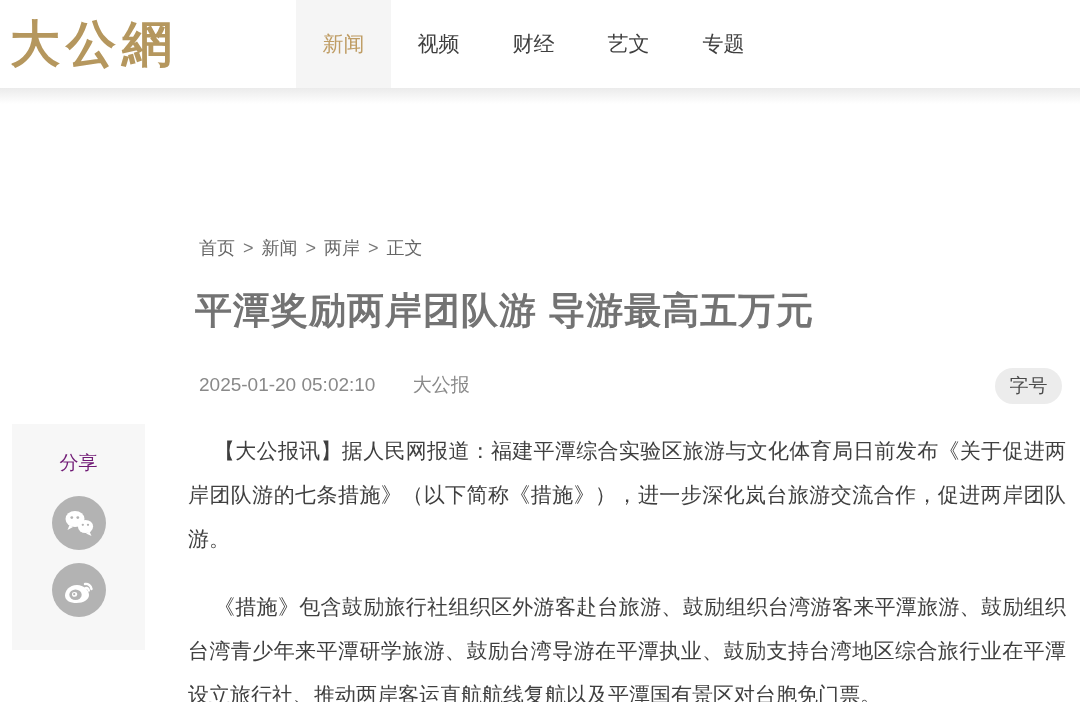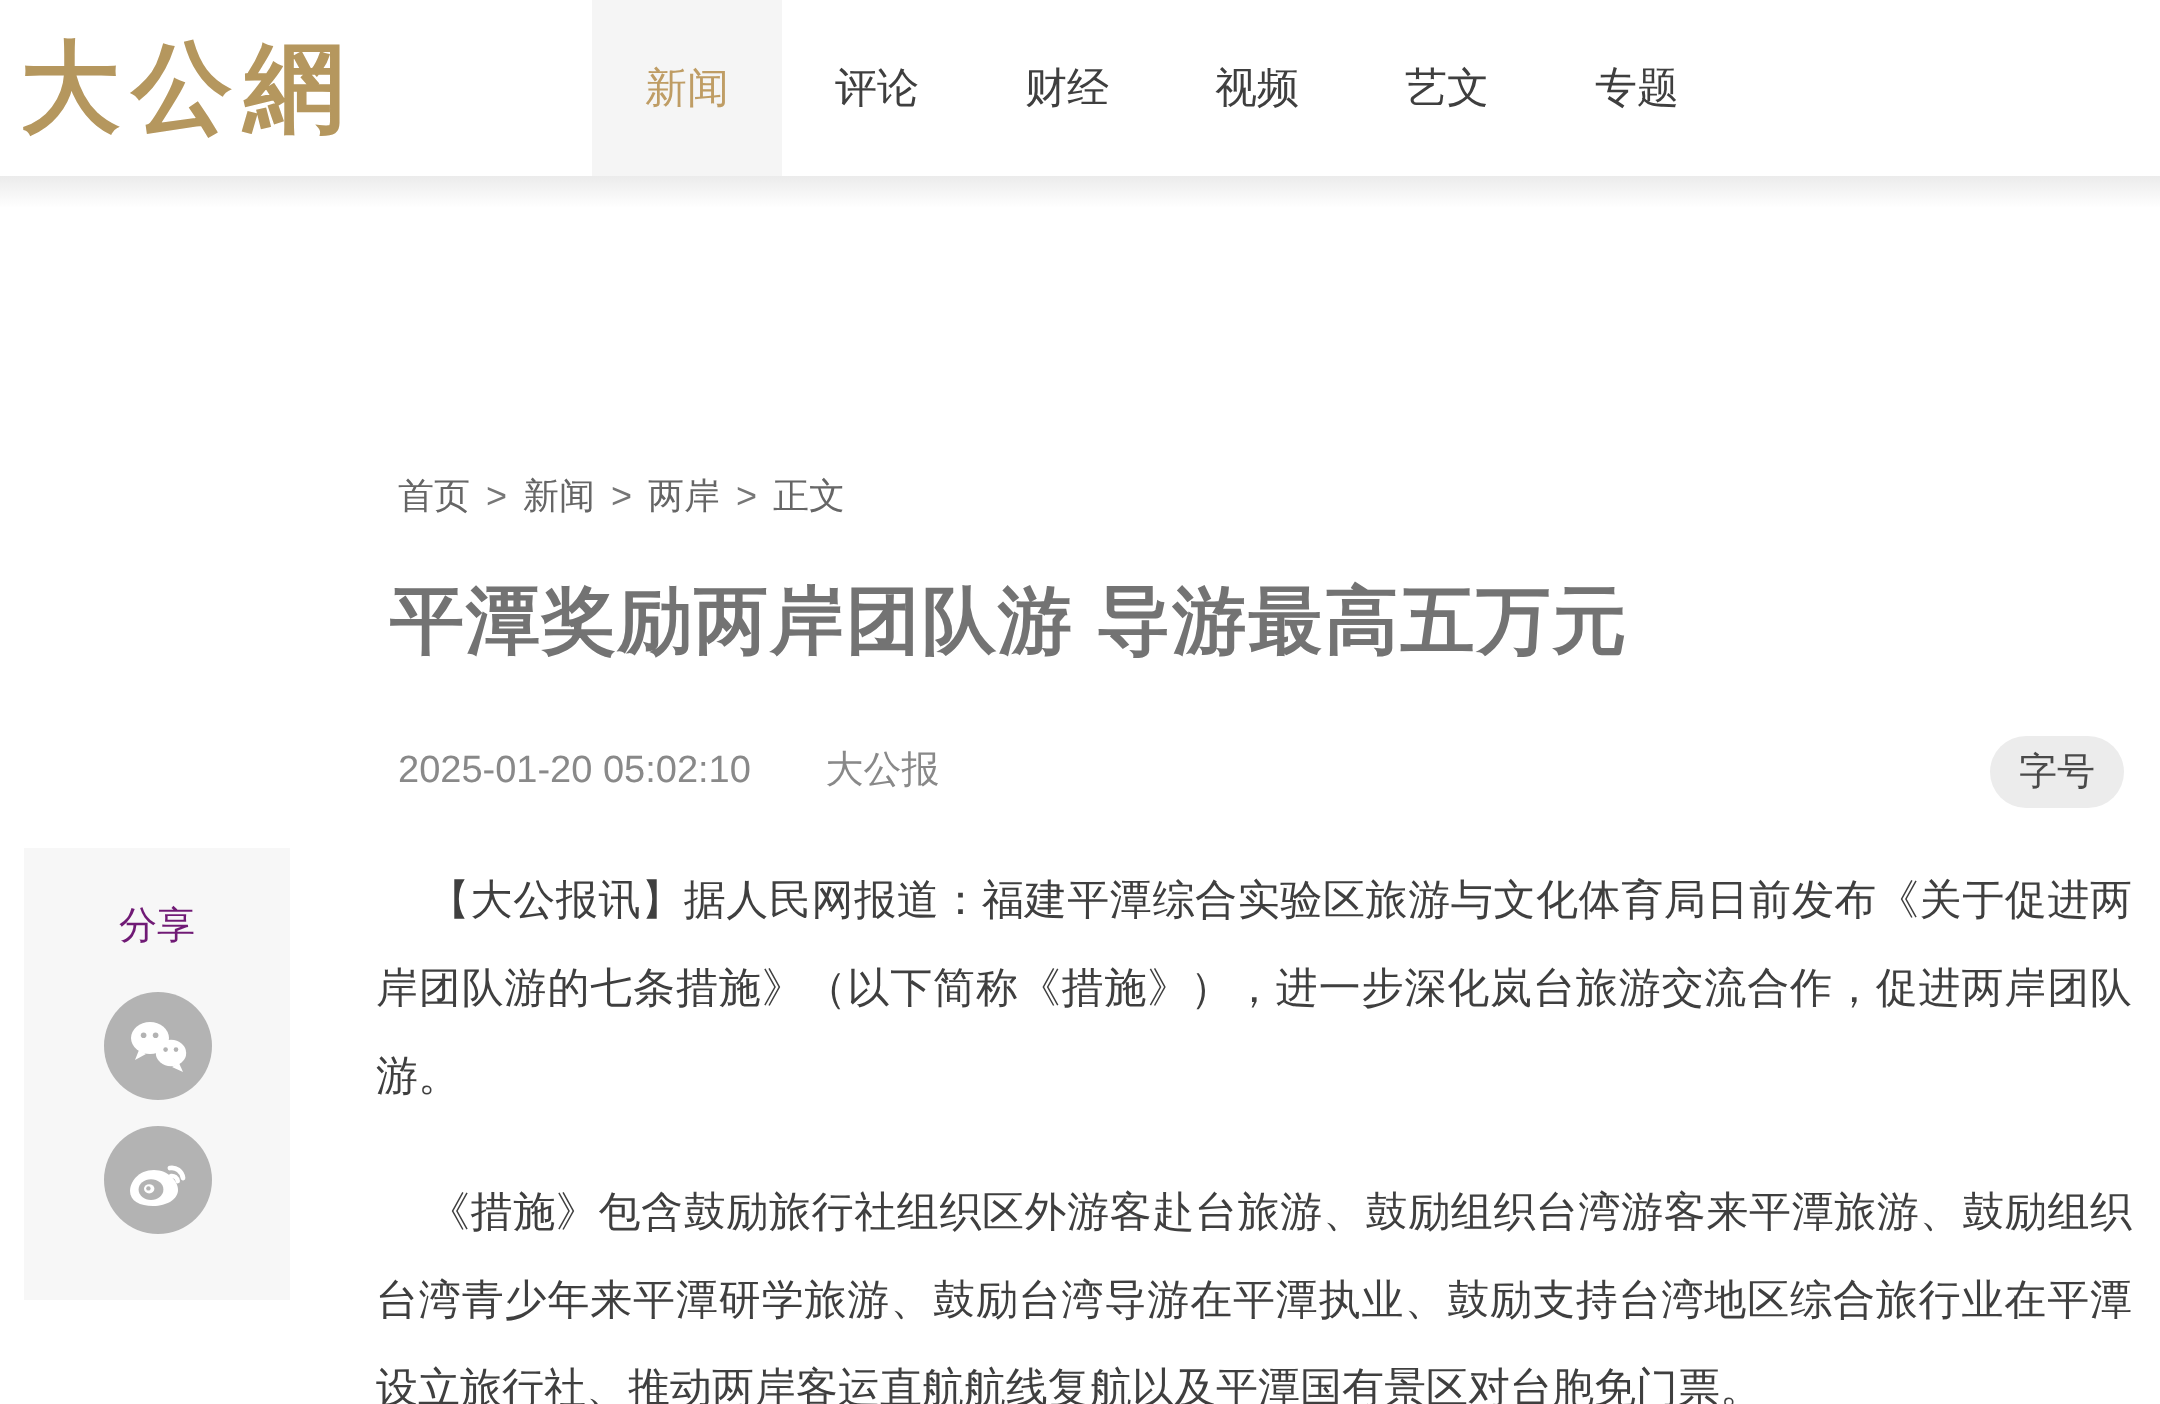--- a/index.html
+++ b/index.html
@@ -126,23 +126,22 @@
     text-align: justify;
   }
 </style>
 </head>
 <body>
 
 <div class="header">
   <div class="logo">大公網</div>
   <div class="nav">
     <div class="nav-item active">新闻</div>
-    <div class="nav-item">评论</div>
+    <div class="nav-item">视频</div>
     <div class="nav-item">财经</div>
-    <div class="nav-item">视频</div>
     <div class="nav-item">艺文</div>
     <div class="nav-item">专题</div>
   </div>
 </div>
 <div class="header-shadow"></div>
 
 <div class="main">
 
   <div class="breadcrumb">
     <span class="crumb">首页</span><span class="crumb-sep">&gt;</span><span class="crumb">新闻</span><span class="crumb-sep">&gt;</span><span class="crumb">两岸</span><span class="crumb-sep">&gt;</span><span>正文</span>

